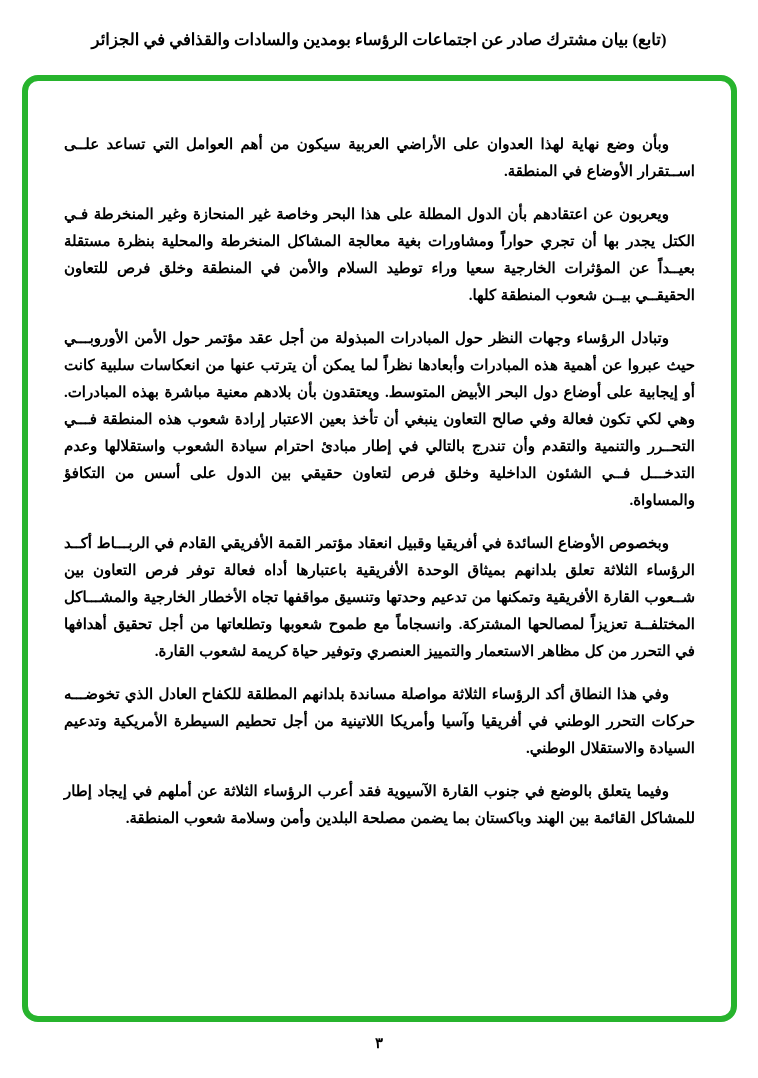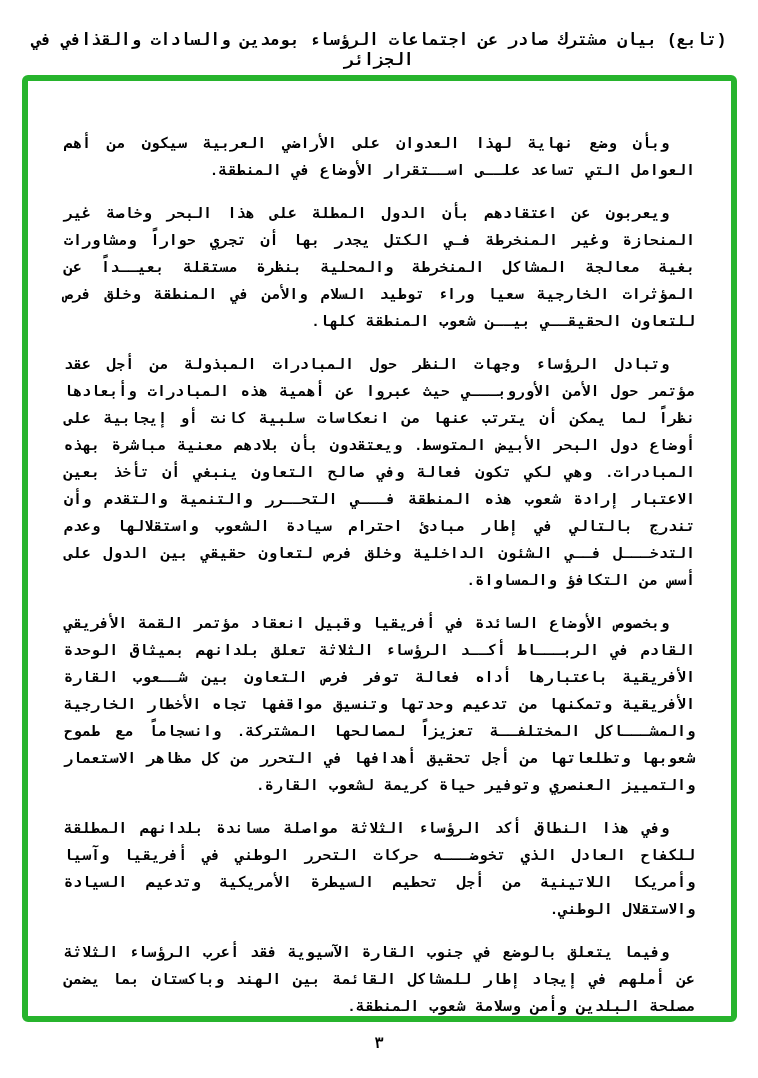--- a/index.html
+++ b/index.html
@@ -7,42 +7,42 @@
     padding: 0;
     background: #ffffff;
   }
   .page {
     position: relative;
     width: 758px;
     height: 1078px;
     background: #ffffff;
     color: #000000;
     direction: rtl;
-    font-family: Liberation Mono, monospace;
+    font-family: Liberation Serif, serif;
     overflow: hidden;
   }
   .doc-title {
     position: absolute;
     top: 30px;
     left: 0;
     right: 0;
     text-align: center;
     font-size: 16.5px;
     font-weight: bold;
     letter-spacing: 0.2px;
   }
   .frame {
     position: absolute;
     left: 22px;
     top: 75px;
     width: 715px;
     height: 947px;
     box-sizing: border-box;
     border: 6px solid #27b42d;
-    border-radius: 6px;
+    border-radius: 16px;
     background: #ffffff;
   }
   .content {
     padding: 50px 36px 0 36px;
   }
   .para {
     margin: 0 0 16px 0;
     font-size: 15px;
     font-weight: bold;
     line-height: 27px;

